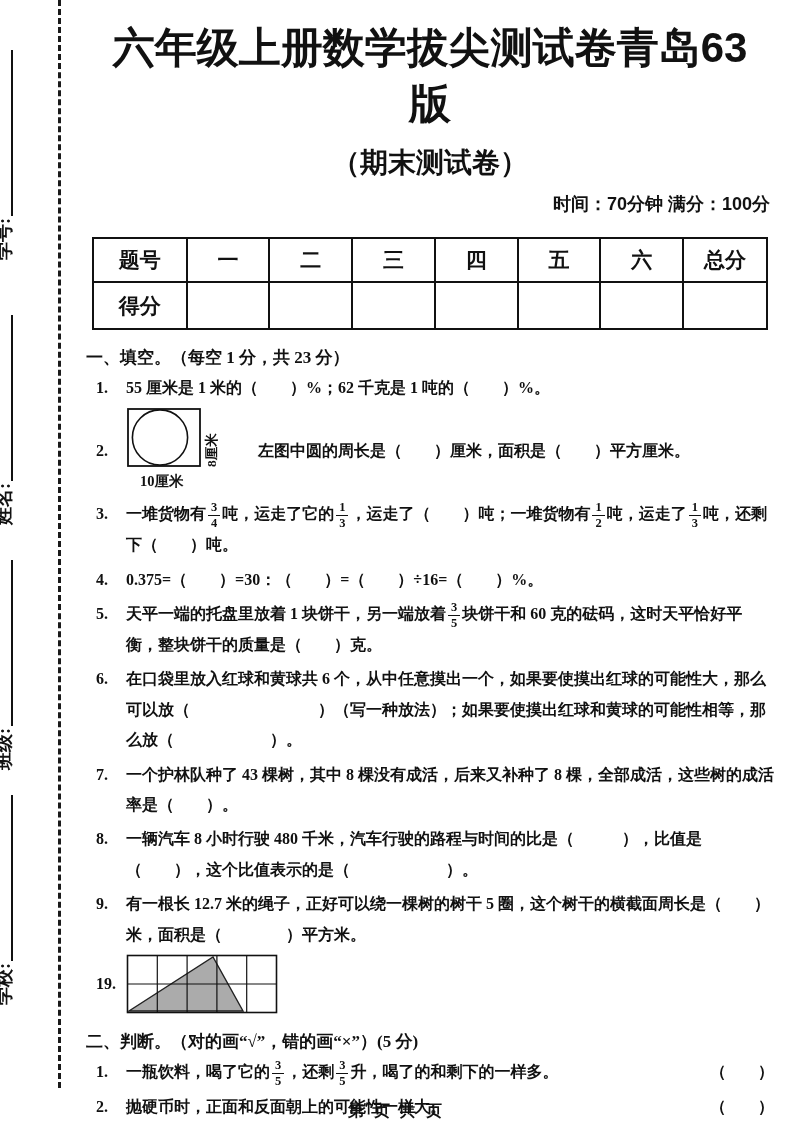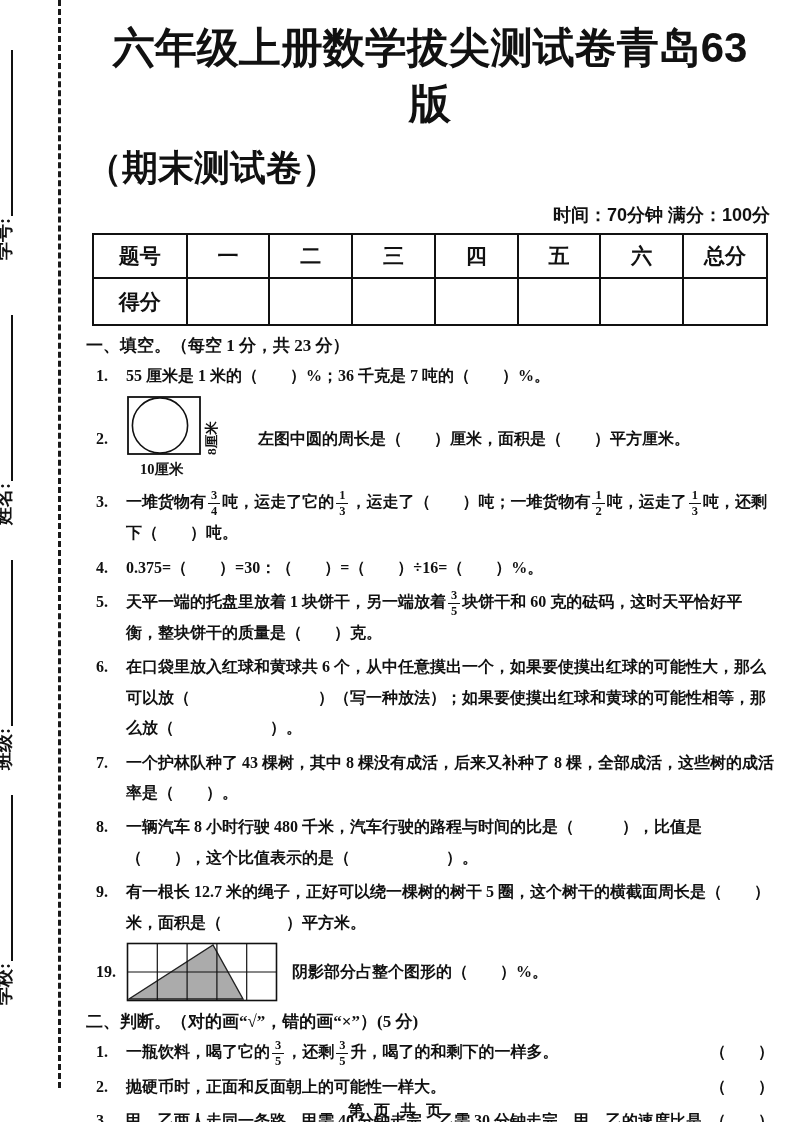--- a/index.html
+++ b/index.html
@@ -22,35 +22,35 @@
   .side-line{flex:1;border-bottom:2px solid #111;margin:0 0 3px 2px;}
   
   .main{position:absolute;left:86px;top:0;width:688px;}
   .title{
     font-family:"Liberation Sans","DejaVu Sans",sans-serif;
     font-weight:900;font-size:42px;text-align:center;margin:20px 7px 0;
     letter-spacing:0;
   }
   .subtitle{
     font-family:"Liberation Sans","DejaVu Sans",sans-serif;
-    font-weight:900;font-size:36px;margin:12px 0 0;
+    font-weight:900;font-size:28px;text-align:center;margin:12px 0 0;
   }
   .meta{
     font-family:"Liberation Sans","DejaVu Sans",sans-serif;
-    font-weight:700;font-size:18px;text-align:right;margin:10px 4px 6px 0;
+    font-weight:700;font-size:18px;text-align:right;margin:10px 4px 21px 0;
   }
   table.score{border-collapse:collapse;width:676px;margin:0 16px 8px 6px;}
   table.score td{
     border:2px solid #111;text-align:center;vertical-align:middle;
     font-weight:700;font-size:21px;
   }
   table.score tr.hdr td{height:40px;}
   table.score tr.scr td{height:43px;}
   
-  .sec-heading{font-size:17px;font-weight:700;margin:8px 0 2px 0;}
+  .sec-heading{font-size:17px;font-weight:700;margin:16px 0 2px 0;}
   .q{
     display:flex;align-items:flex-start;
     margin:4px 0 0 10px;font-size:16px;font-weight:700;line-height:1.9;
   }
   .q.fig{align-items:center;}
   .qno{flex:0 0 30px;}
   .qtext{flex:1;}
   .q.fig svg{flex:0 0 auto;margin-right:14px;}
   .qline{line-height:2.0;}
   .frac{
@@ -125,21 +125,21 @@
       <td></td>
       <td></td>
     </tr>
   </tbody>
     </table>
 
   <div id="questions">
       <div class="sec-heading">一、填空。（每空 1 分，共 23 分）</div>
       <div class="q">
         <span class="qno">1.</span>
-        <div class="qtext">55 厘米是 1 米的（　　）%；36 千克是 7 吨的（　　）%。</div>
+        <div class="qtext">55 厘米是 1 米的（　　）%；62 千克是 1 吨的（　　）%。</div>
       </div>
       <div class="q fig">
         <span class="qno">2.</span>
         <svg width="118" height="88" viewBox="0 0 118 88">
     <rect x="2" y="2" width="72" height="57" fill="none" stroke="#111" stroke-width="1.8"></rect>
     <circle cx="34" cy="30.5" r="27.6" fill="none" stroke="#111" stroke-width="1.6"></circle>
     <text font-size="13.5" transform="translate(90,60) rotate(-90)">8厘米</text>
     <text x="14" y="79" font-size="14.5">10厘米</text>
   </svg>
         <div class="qtext">左图中圆的周长是（　　）厘米，面积是（　　）平方厘米。</div>
@@ -192,21 +192,20 @@
         <svg width="152" height="60" viewBox="0 0 152 60">
     <polygon points="3,57 117,57 87,3" fill="#ababab" stroke="#222" stroke-width="1.4"></polygon>
     <rect x="1.5" y="1.5" width="149" height="57" fill="none" stroke="#111" stroke-width="1.6"></rect>
     <line x1="31.3" y1="1.5" x2="31.3" y2="58.5" stroke="#111" stroke-width="1.2"></line>
     <line x1="61.1" y1="1.5" x2="61.1" y2="58.5" stroke="#111" stroke-width="1.2"></line>
     <line x1="90.9" y1="1.5" x2="90.9" y2="58.5" stroke="#111" stroke-width="1.2"></line>
     <line x1="120.7" y1="1.5" x2="120.7" y2="58.5" stroke="#111" stroke-width="1.2"></line>
     <line x1="1.5" y1="30" x2="150.5" y2="30" stroke="#111" stroke-width="1.2"></line>
   </svg>
         <div class="qtext">
-          <div class="qline">阴影部分占整个图形的（　　）%。</div>
         </div>
       </div>
       <div class="sec-heading">二、判断。（对的画“√”，错的画“×”）(5 分)</div>
       <div class="q judge">
         <span class="qno">1.</span>
         <div class="qtext">一瓶饮料，喝了它的<span class="frac">
             <span class="fn">3</span>
             <span class="fd">5</span>
           </span>，还剩<span class="frac">
             <span class="fn">3</span>

